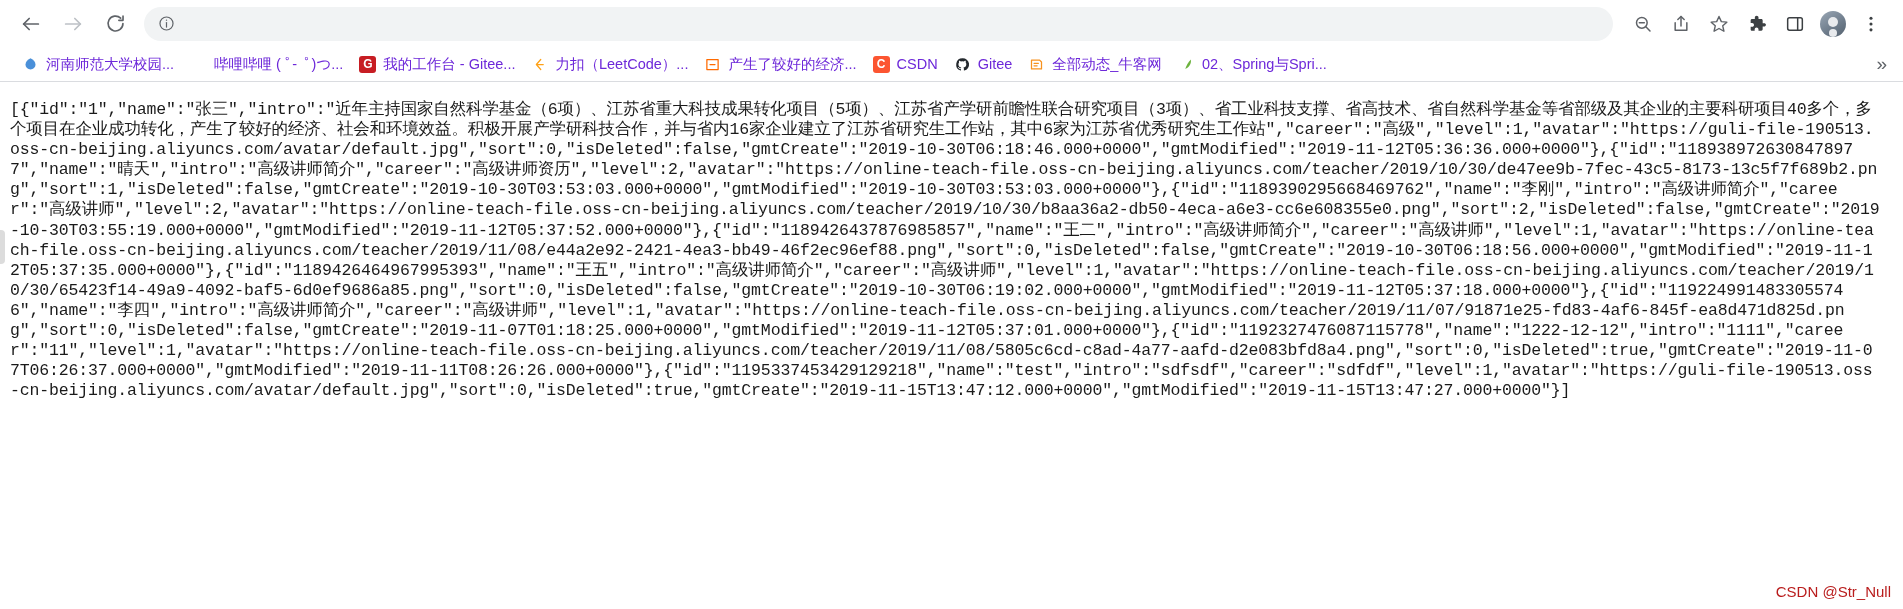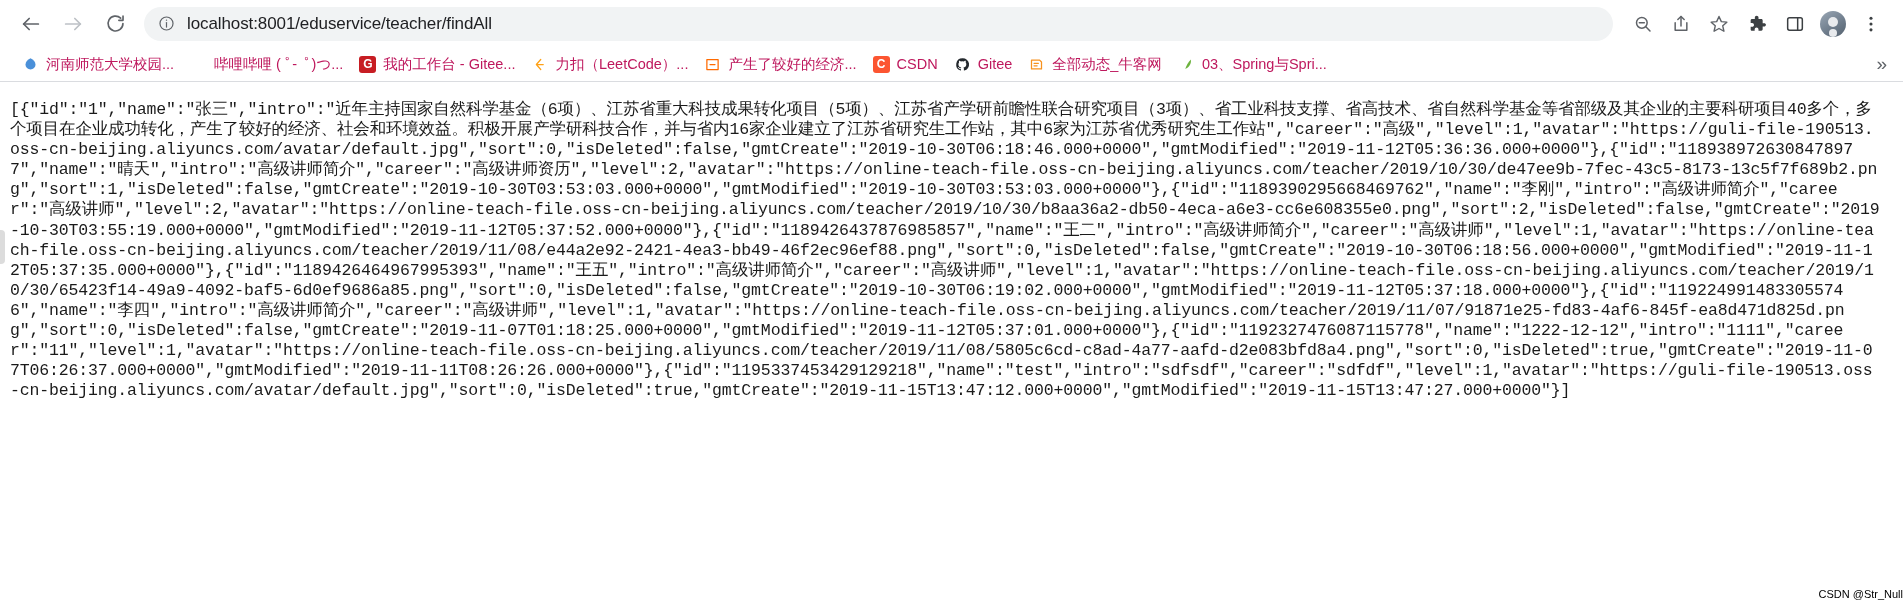--- a/index.html
+++ b/index.html
@@ -95,21 +95,21 @@
     width: 17px; height: 17px;
     margin-right: 7px;
     flex: 0 0 auto;
     display: flex; align-items:center; justify-content:center;
     border-radius: 3px;
     font-size: 12px; font-weight: bold; color:#fff;
     line-height: 1;
   }
   .bm-label {
     font-size: 14.5px;
-    color: #be185d;
+    color: #6d28d9;
     white-space: nowrap;
     overflow: hidden;
     text-overflow: ellipsis;
   }
   .bm-overflow {
     position: absolute;
     right: 12px; top: 50%; transform: translateY(-50%);
     font-size: 19px; color:#5f6368;
     padding: 0 4px;
   }
@@ -127,24 +127,24 @@
     line-height: 20.1px;
     color: #1a1a1a;
     padding: 18px 22px 0 10px;
     white-space: pre-wrap;
     word-break: break-all;
     overflow-wrap: anywhere;
     letter-spacing: -0.15px;
   }
   .watermark {
     position: absolute;
-    right: 0;
+    right: 12px;
     bottom: 8px;
-    font-size: 11px;
-    color: #000000;
+    font-size: 15px;
+    color: #b91c1c;
     font-family: "Liberation Sans", sans-serif;
   }
   .scroll-nub {
     position:absolute;
     left: 0px; top: 148px;
     width: 5px; height: 34px;
     border-radius: 0 4px 4px 0;
     background: #dcdcdc;
   }
 </style>
@@ -177,21 +177,20 @@
     </div>
 
     <div class="omnibox">
       <span class="omni-info">
         <svg width="17" height="17" viewBox="0 0 24 24" fill="none" stroke="#5f6368" stroke-width="1.7">
           <circle cx="12" cy="12" r="9.2"></circle>
           <line x1="12" y1="10.6" x2="12" y2="17" stroke-linecap="round"></line>
           <circle cx="12" cy="7.3" r="0.95" fill="#5f6368" stroke="none"></circle>
         </svg>
       </span>
-      <span class="omni-url" title="localhost:8001/eduservice/teacher/findAll">localhost:8001/eduservice/teacher/findAll</span>
     </div>
 
     <div class="tb-icon">
       <svg width="20" height="20" viewBox="0 0 24 24" fill="none" stroke="#5f6368" stroke-width="1.8" stroke-linecap="round">
         <circle cx="10.6" cy="10.6" r="6.4"></circle>
           <line x1="15.4" y1="15.4" x2="20.4" y2="20.4"></line>
         <line x1="7.6" y1="10.6" x2="13.6" y2="10.6"></line>
       </svg>
     </div>
 
@@ -293,21 +292,21 @@
           </svg>
         </span>
         <span class="bm-label">全部动态_牛客网</span>
       </div>
       <div class="bm">
         <span class="bm-ico" style="background: transparent; color: rgb(109, 179, 63);">
           <svg width="15" height="15" viewBox="0 0 24 24">
             <path d="M19 4c1 7-3 13-9 15 2-6 5-11 9-15z" fill="#6db33f" stroke="none" stroke-width="2" stroke-linecap="round" stroke-linejoin="round"></path>
           </svg>
         </span>
-        <span class="bm-label">03、Spring与Spri...</span>
+        <span class="bm-label">02、Spring与Spri...</span>
       </div>
       <span class="bm-overflow">»</span>
   </div>
 
   <div class="content">
     <div class="scroll-nub"></div>
     <div class="json-body">[{"id":"1","name":"张三","intro":"近年主持国家自然科学基金（6项）、江苏省重大科技成果转化项目（5项）、江苏省产学研前瞻性联合研究项目（3项）、省工业科技支撑、省高技术、省自然科学基金等省部级及其企业的主要科研项目40多个，多个项目在企业成功转化，产生了较好的经济、社会和环境效益。积极开展产学研科技合作，并与省内16家企业建立了江苏省研究生工作站，其中6家为江苏省优秀研究生工作站","career":"高级","level":1,"avatar":"https://guli-file-190513.oss-cn-beijing.aliyuncs.com/avatar/default.jpg","sort":0,"isDeleted":false,"gmtCreate":"2019-10-30T06:18:46.000+0000","gmtModified":"2019-11-12T05:36:36.000+0000"},{"id":"1189389726308478977","name":"晴天","intro":"高级讲师简介","career":"高级讲师资历","level":2,"avatar":"https://online-teach-file.oss-cn-beijing.aliyuncs.com/teacher/2019/10/30/de47ee9b-7fec-43c5-8173-13c5f7f689b2.png","sort":1,"isDeleted":false,"gmtCreate":"2019-10-30T03:53:03.000+0000","gmtModified":"2019-10-30T03:53:03.000+0000"},{"id":"1189390295668469762","name":"李刚","intro":"高级讲师简介","career":"高级讲师","level":2,"avatar":"https://online-teach-file.oss-cn-beijing.aliyuncs.com/teacher/2019/10/30/b8aa36a2-db50-4eca-a6e3-cc6e608355e0.png","sort":2,"isDeleted":false,"gmtCreate":"2019-10-30T03:55:19.000+0000","gmtModified":"2019-11-12T05:37:52.000+0000"},{"id":"1189426437876985857","name":"王二","intro":"高级讲师简介","career":"高级讲师","level":1,"avatar":"https://online-teach-file.oss-cn-beijing.aliyuncs.com/teacher/2019/11/08/e44a2e92-2421-4ea3-bb49-46f2ec96ef88.png","sort":0,"isDeleted":false,"gmtCreate":"2019-10-30T06:18:56.000+0000","gmtModified":"2019-11-12T05:37:35.000+0000"},{"id":"1189426464967995393","name":"王五","intro":"高级讲师简介","career":"高级讲师","level":1,"avatar":"https://online-teach-file.oss-cn-beijing.aliyuncs.com/teacher/2019/10/30/65423f14-49a9-4092-baf5-6d0ef9686a85.png","sort":0,"isDeleted":false,"gmtCreate":"2019-10-30T06:19:02.000+0000","gmtModified":"2019-11-12T05:37:18.000+0000"},{"id":"1192249914833055746","name":"李四","intro":"高级讲师简介","career":"高级讲师","level":1,"avatar":"https://online-teach-file.oss-cn-beijing.aliyuncs.com/teacher/2019/11/07/91871e25-fd83-4af6-845f-ea8d471d825d.png","sort":0,"isDeleted":false,"gmtCreate":"2019-11-07T01:18:25.000+0000","gmtModified":"2019-11-12T05:37:01.000+0000"},{"id":"1192327476087115778","name":"1222-12-12","intro":"1111","career":"11","level":1,"avatar":"https://online-teach-file.oss-cn-beijing.aliyuncs.com/teacher/2019/11/08/5805c6cd-c8ad-4a77-aafd-d2e083bfd8a4.png","sort":0,"isDeleted":true,"gmtCreate":"2019-11-07T06:26:37.000+0000","gmtModified":"2019-11-11T08:26:26.000+0000"},{"id":"1195337453429129218","name":"test","intro":"sdfsdf","career":"sdfdf","level":1,"avatar":"https://guli-file-190513.oss-cn-beijing.aliyuncs.com/avatar/default.jpg","sort":0,"isDeleted":true,"gmtCreate":"2019-11-15T13:47:12.000+0000","gmtModified":"2019-11-15T13:47:27.000+0000"}]</div>
     <div class="watermark">CSDN @Str_Null</div>
   </div>
 

